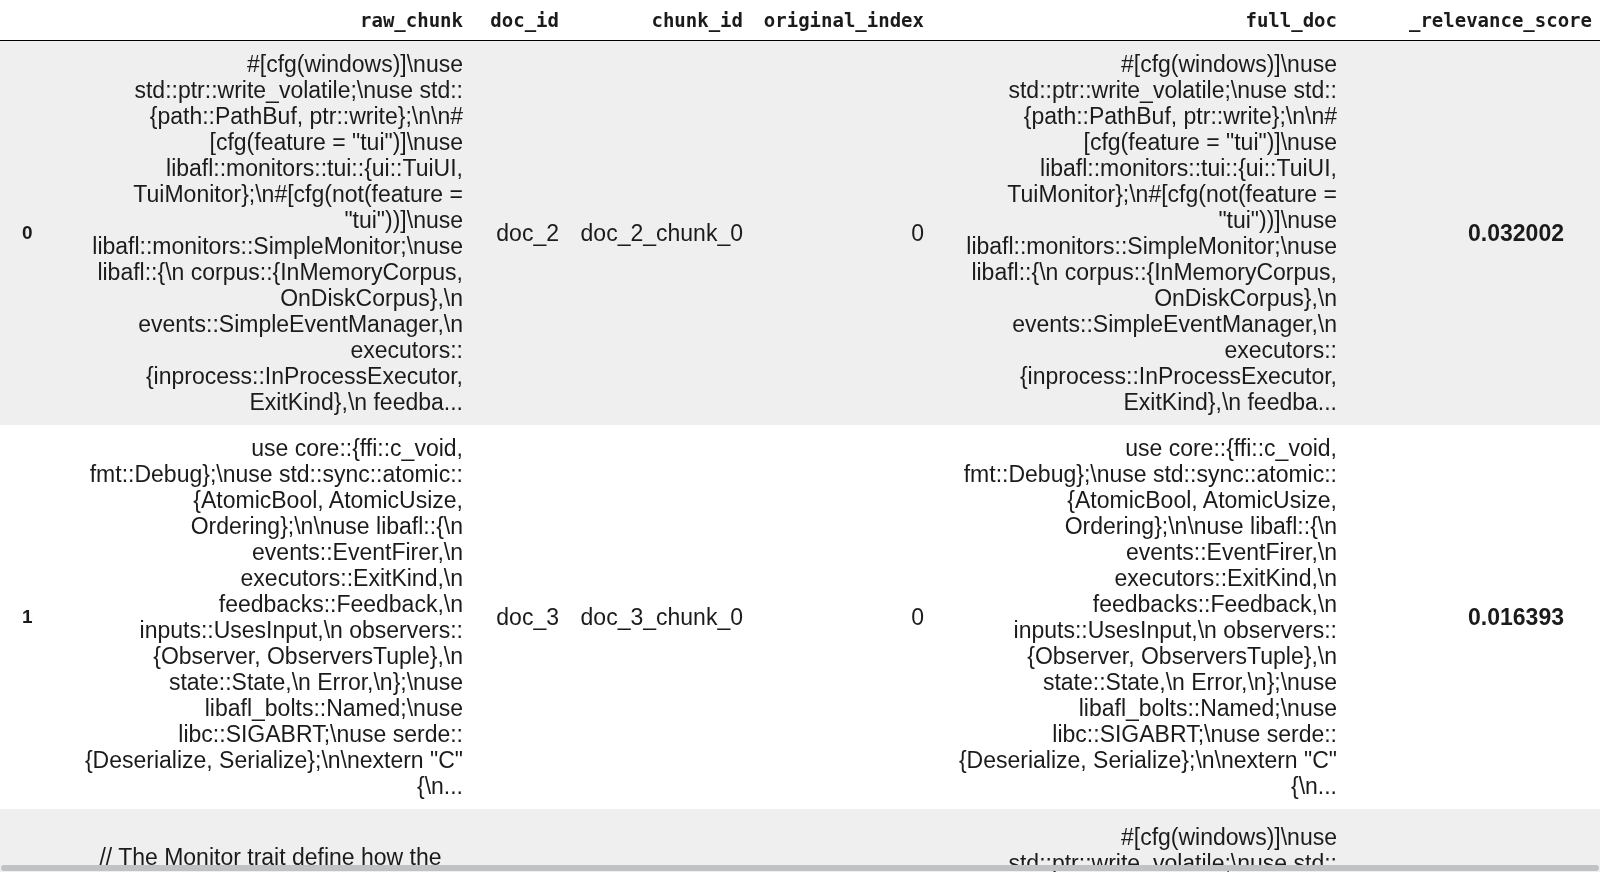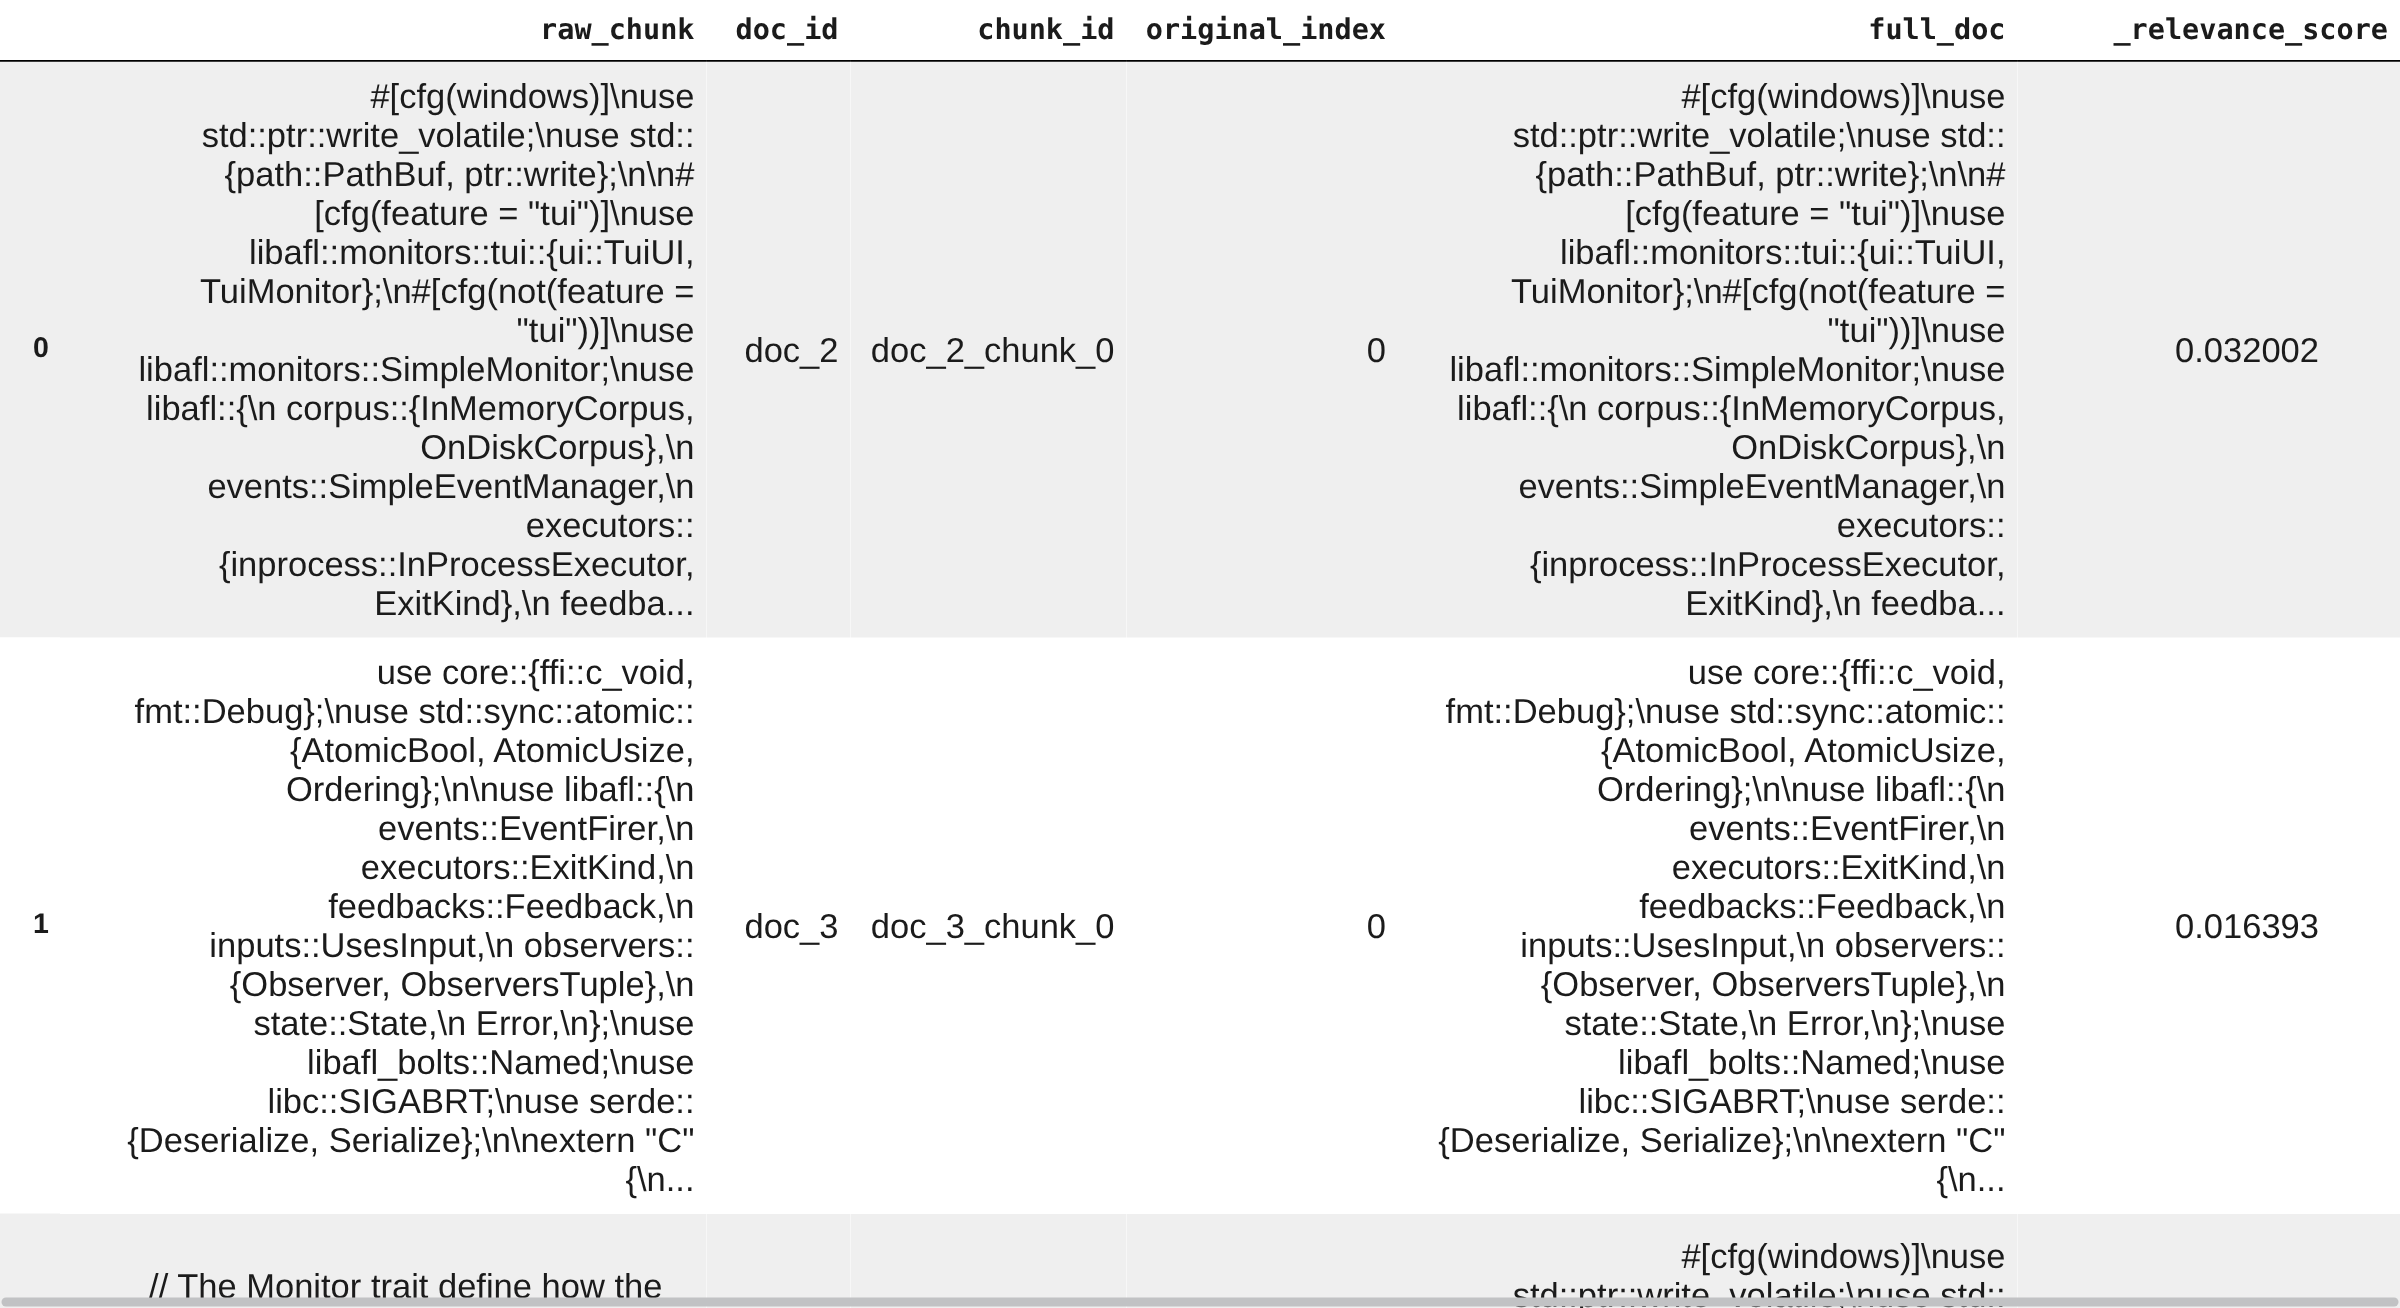--- a/index.html
+++ b/index.html
@@ -51,21 +51,21 @@
     font-size: 23px;
     line-height: 26px;
     text-align: right;
     vertical-align: middle;
     padding: 10px 8px;
     border: none;
     overflow: hidden;
   }
   table.dataframe td.col-raw  { padding-left: 38px; }
   table.dataframe td.col-full { padding-left: 5px; }
-  table.dataframe td.col-last { padding-right: 54px; }
+  table.dataframe td.col-last { padding-right: 36px; font-weight: bold; }
   tr.stripe-even { background: #efefef; }
   tr.stripe-odd  { background: #ffffff; }
   
   tr.row-cut td, tr.row-cut th { vertical-align: top; }
   tr.row-cut td.col-raw  .cell-inner { padding-top: 25px; text-align: center; }
   tr.row-cut td.col-full .cell-inner { padding-top: 5px; }
   .hscrollbar {
     position: absolute;
     left: 1px;
     right: 1px;

